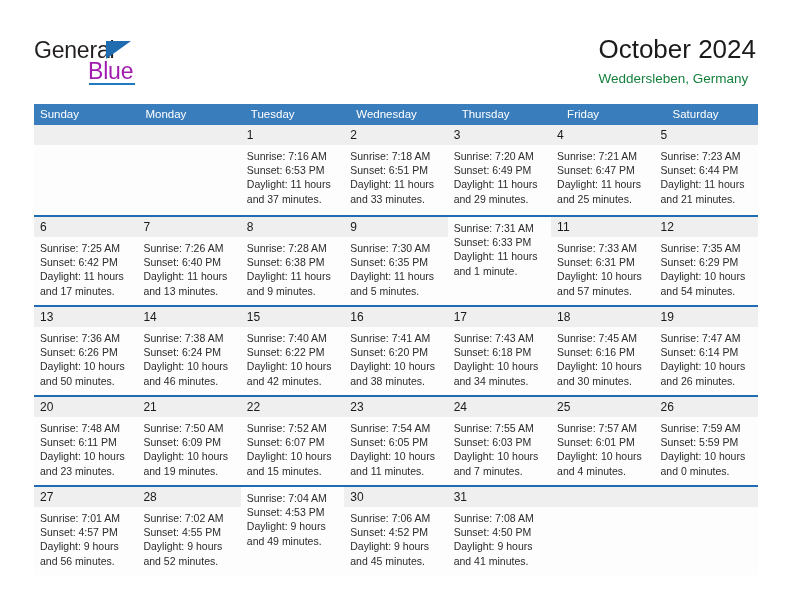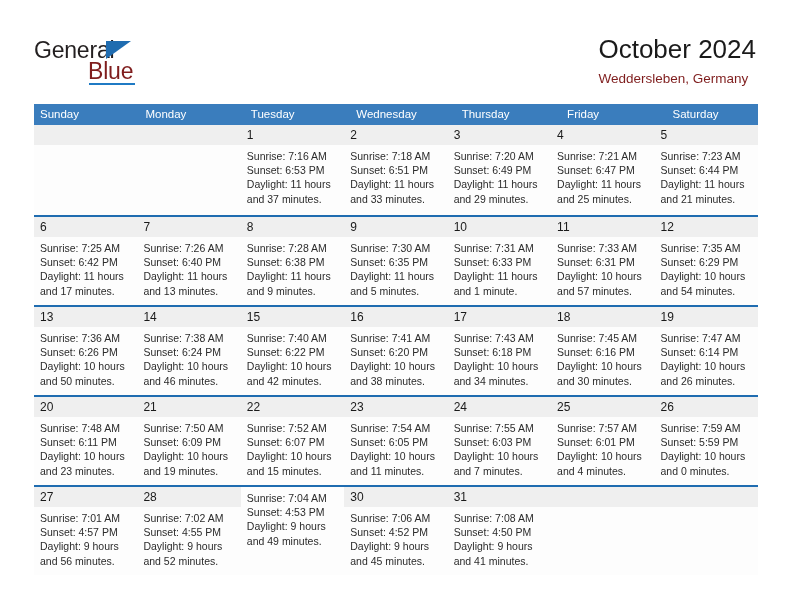--- a/index.html
+++ b/index.html
@@ -53,21 +53,21 @@
     width: 0;
     height: 0;
     border-left: 25px solid #1f6cb0;
     border-bottom: 18px solid transparent;
   }
   .logo-blue {
     position: absolute;
     left: 54px;
     top: 21px;
     font-size: 23px;
-    color: #7f1d1d;
+    color: #a21caf;
     line-height: 24px;
     letter-spacing: -0.2px;
   }
   .logo-underline {
     position: absolute;
     left: 55px;
     top: 45px;
     width: 46px;
     height: 2px;
     background: #1f7ac4;
@@ -80,21 +80,21 @@
   }
   .cal-title {
     font-size: 26px;
     color: #1a1a1a;
     line-height: 30px;
     font-weight: normal;
     margin: 0;
   }
   .cal-sub {
     font-size: 13.5px;
-    color: #7f1d1d;
+    color: #15803d;
     line-height: 18px;
     margin: 6px 0 0 0;
   }
 
   
   .grid {
     position: absolute;
     left: 34px;
     top: 104px;
     width: 724px;
@@ -301,23 +301,20 @@
               <div class="day-num">9</div>
             </div>
             <div class="day-body">
               <div>Sunrise: 7:30 AM</div>
               <div>Sunset: 6:35 PM</div>
               <div>Daylight: 11 hours</div>
               <div>and 5 minutes.</div>
             </div>
           </div>
           <div class="day-cell">
-            <div class="day-num-band">
-              <div class="day-num">10</div>
-            </div>
             <div class="day-body">
               <div>Sunrise: 7:31 AM</div>
               <div>Sunset: 6:33 PM</div>
               <div>Daylight: 11 hours</div>
               <div>and 1 minute.</div>
             </div>
           </div>
           <div class="day-cell">
             <div class="day-num-band">
               <div class="day-num">11</div>

